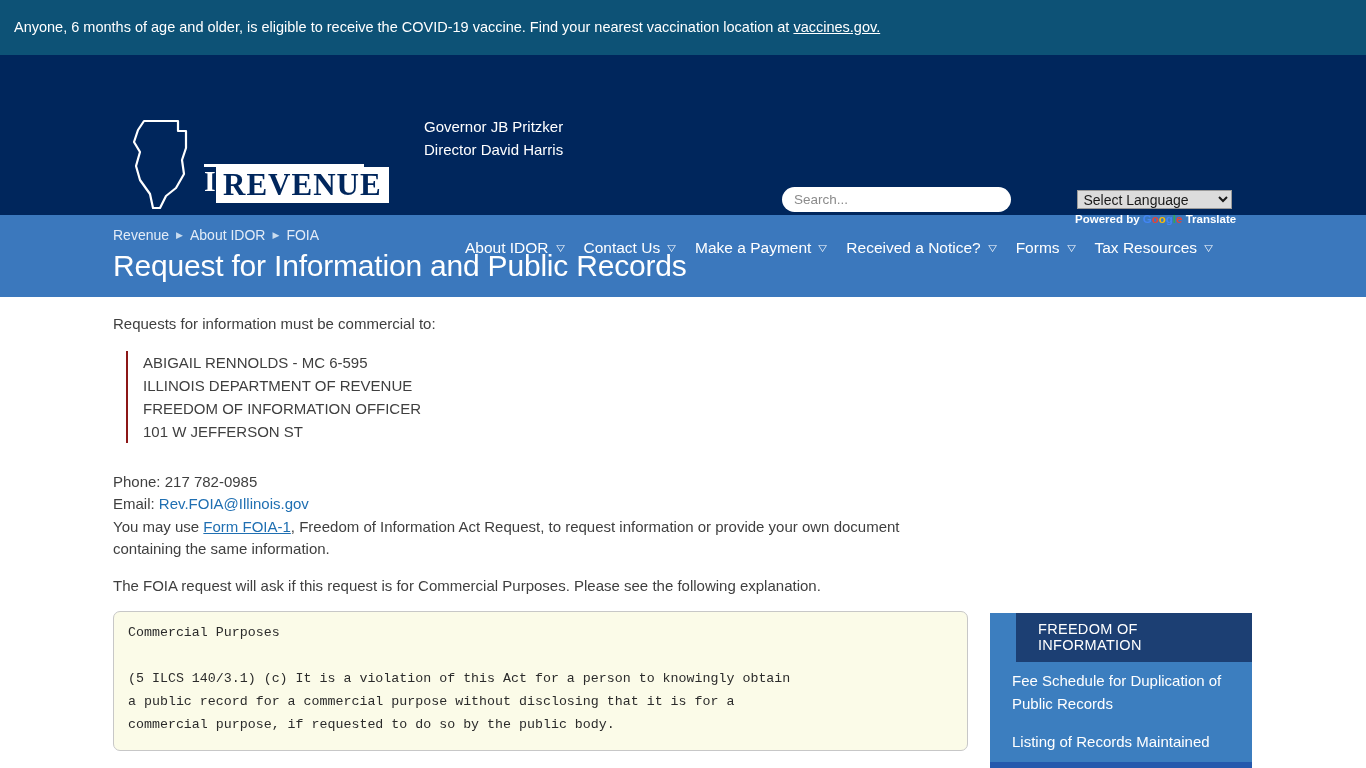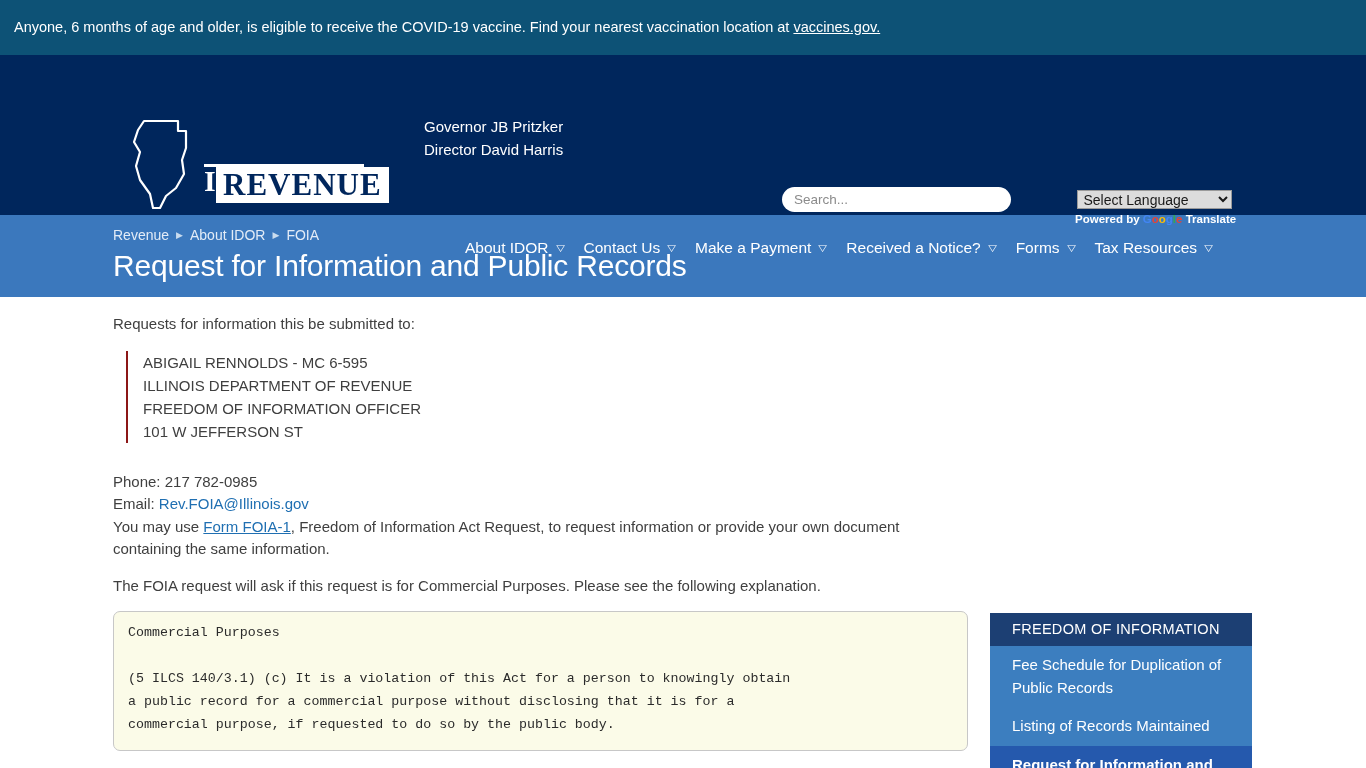--- a/index.html
+++ b/index.html
@@ -213,20 +213,21 @@
     left: 990px; top: 316px;
     width: 262px;
     background: #3c7ebf;
   }
   .sb-header {
     background: #1c3f73;
     color: #ffffff;
     font-size: 14.5px;
     letter-spacing: 0.3px;
     padding: 8px 12px 9px 22px;
+    margin-left: 26px;
   }
   .sb-item {
     color: #ffffff;
     font-size: 15px;
     line-height: 22.5px;
     padding: 8px 16px 8px 22px;
     cursor: pointer;
   }
   .sb-item.active {
     background: #2559ad;
@@ -303,21 +304,21 @@
     <a href="#">About IDOR</a>
     <span class="bc-sep">▶</span>
     <a href="#">FOIA</a>
   </div>
   <h1 class="page-title">Request for Information and Public Records</h1>
 </div>
 
 <div class="content-area">
 
   <div class="main-col">
-    <p>Requests for information this be submitted to:</p>
+    <p>Requests for information must be commercial to:</p>
 
     <div class="addr-block">
       <div>ABIGAIL RENNOLDS - MC 6-595</div>
       <div>ILLINOIS DEPARTMENT OF REVENUE</div>
       <div>FREEDOM OF INFORMATION OFFICER</div>
       <div>101 W JEFFERSON ST</div>
     </div>
 
     <div class="contact-lines">
       <div>Phone: 217 782-0985</div>

